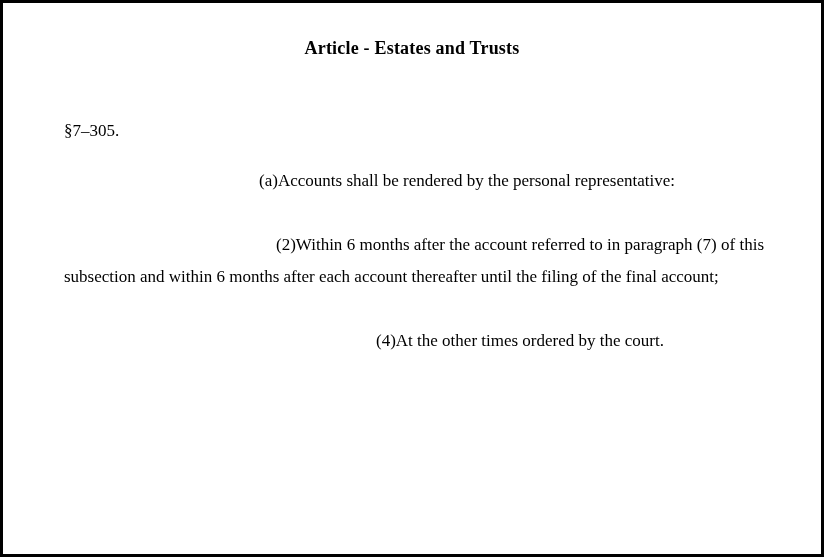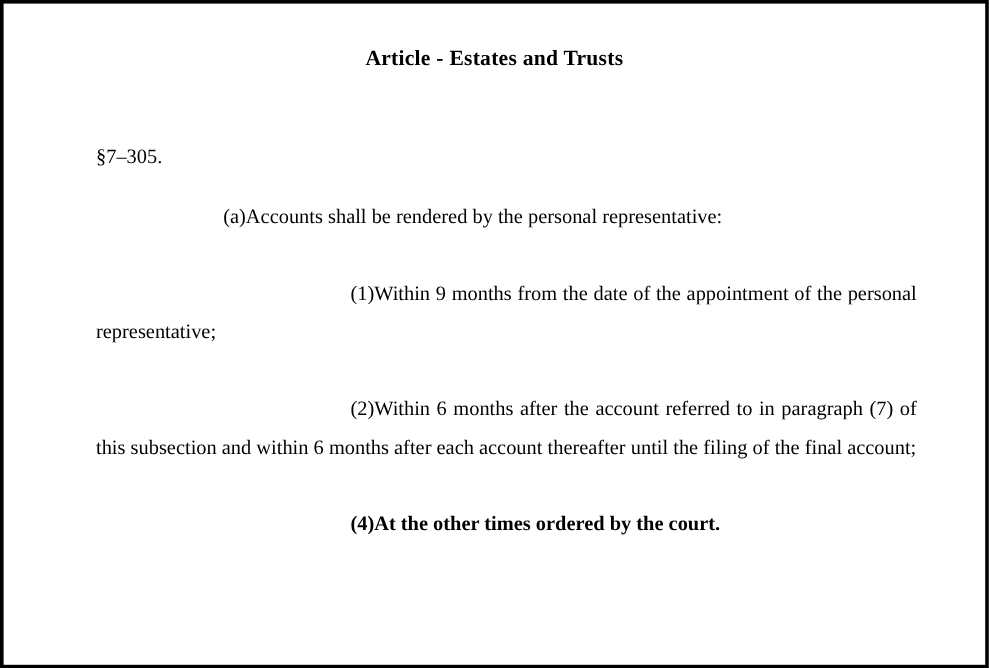--- a/index.html
+++ b/index.html
@@ -46,43 +46,42 @@
     position: absolute;
     left: 61px;
     top: 112px;
     width: 700px;
   }
   .para {
     font-size: 17px;
     line-height: 32px;
     text-align: justify;
     text-justify: inter-word;
-    margin: 0 0 32px 16px;
+    margin: 0 0 32px 0;
     hyphens: none;
   }
   .para:last-child {
     margin-bottom: 0;
-    font-weight: bold;
   }
   .para.section-no {
     text-align: left;
     text-indent: 0;
     margin-bottom: 18px;
   }
   
   .para.lvl-a {
     text-indent: 53px;
   }
   
   .para.lvl-1 {
     text-indent: 106px;
   }
   
   .para.single {
-    text-align: left;
+    text-align: center;
   }
   .marker {
     display: inline-block;
     min-width: 53px;
   }
 </style>
 </head>
 <body>
 
 <div class="page">
@@ -91,23 +90,20 @@
     <div class="doc-title">Article - Estates and Trusts</div>
 
     <div class="body-block">
 
       <p class="para section-no">§7–305.</p>
 
       <p class="para lvl-a single">
         <span class="marker">(a)</span><span>Accounts shall be rendered by the personal representative:</span>
       </p>
 
-      <p class="para lvl-1">
-        <span class="marker">(1)</span><span>Within 9 months from the date of the appointment of the personal representative;</span>
-      </p>
 
       <p class="para lvl-1">
         <span class="marker">(2)</span><span>Within 6 months after the account referred to in paragraph (7) of this subsection and within 6 months after each account thereafter until the filing of the final account;</span>
       </p>
 
 
       <p class="para lvl-1 single">
         <span class="marker">(4)</span><span>At the other times ordered by the court.</span>
       </p>
 

